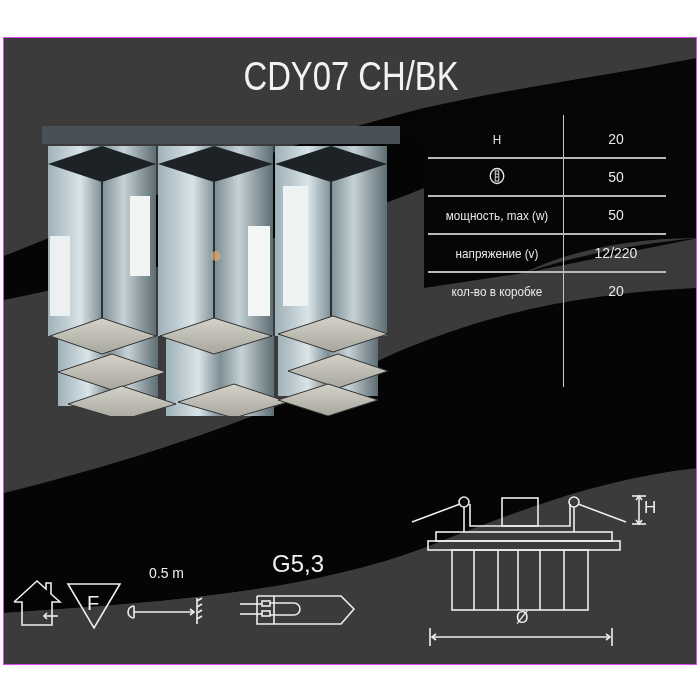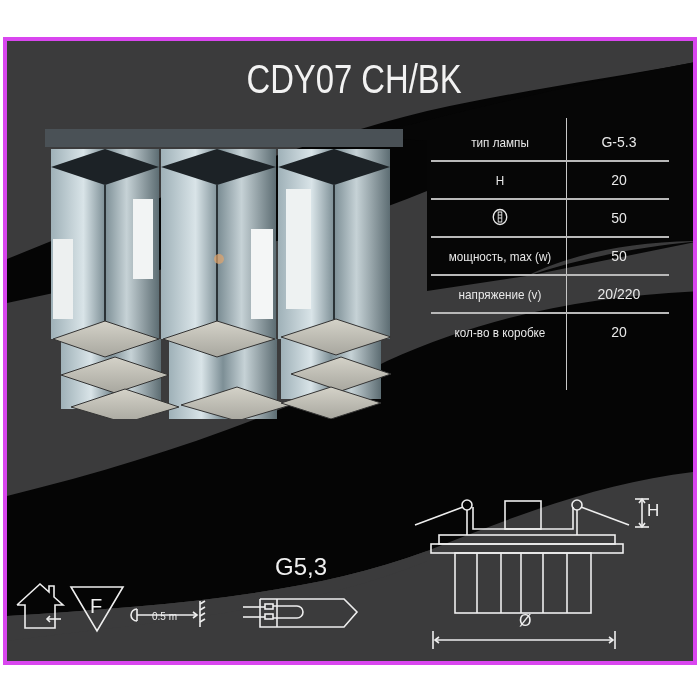--- a/index.html
+++ b/index.html
@@ -1,29 +1,29 @@
 <!DOCTYPE html>
 <html><head>
   <meta charset="utf-8">
   <style>
     html, body { margin:0; padding:0; background:#ffffff; }
     body { width:700px; height:700px; position:relative; overflow:hidden; font-family:"Liberation Sans", sans-serif; }
-    .panel { position:absolute; left:3px; top:37px; width:694px; height:628px; background:#8b5cf6; overflow:hidden; border:4px solid #d946ef; box-sizing:border-box; }
+    .panel { position:absolute; left:3px; top:37px; width:694px; height:628px; background:#8b5cf6; overflow:hidden; border:1px solid #d946ef; box-sizing:border-box; }
     .bg-svg { position:absolute; left:0; top:0; width:694px; height:628px; }
     .title { position:absolute; left:0; top:16px; width:694px; text-align:center; color:#f2f2f2; font-size:40px; letter-spacing:0px; transform:scaleX(0.82); transform-origin:center; font-family:"Liberation Sans", sans-serif; }
     .product { position:absolute; left:34px; top:88px; width:370px; height:290px; }
     .spec-table { position:absolute; left:424px; top:83px; width:238px; }
     .spec-row { position:relative; height:36px; display:flex; align-items:center; border-bottom:2px solid #b8b8b8; }
     .spec-row:last-child { border-bottom:none; }
     .spec-row .lbl { width:138px; text-align:center; color:#e8e8e8; font-size:13px; transform:scaleX(0.9); }
     .spec-row .val { flex:1; text-align:center; color:#e8e8e8; font-size:14px; }
     .spec-divider { position:absolute; left:135px; top:-6px; width:1px; height:272px; background:#c8c8c8; }
     .icons { position:absolute; left:0; top:0; width:694px; height:628px; }
     .g53 { position:absolute; left:268px; top:512px; color:#f0f0f0; font-size:24px; }
-    .dist { position:absolute; left:145px; top:570px; color:#f0f0f0; font-size:10px; }
+    .dist { position:absolute; left:145px; top:527px; color:#f0f0f0; font-size:14px; }
     .hlabel { position:absolute; left:640px; top:460px; color:#f0f0f0; font-size:17px; }
     .dia { position:absolute; left:512px; top:571px; color:#f0f0f0; font-size:16px; }
   </style>
 </head>
 <body>
 
 <div class="panel">
   <svg class="bg-svg" viewBox="0 0 694 628">
     <rect x="0" y="0" width="694" height="628" fill="#3b3b3c"></rect>
 
@@ -85,45 +85,41 @@
       <polygon points="250,245 300,228 350,245 300,262" fill="url(#plate)" stroke="#333" stroke-width="1"></polygon>
       <polygon points="30,278 84,260 138,278 84,294" fill="url(#plate)" stroke="#333" stroke-width="1"></polygon>
       <polygon points="140,276 196,258 250,276 196,292" fill="url(#plate)" stroke="#333" stroke-width="1"></polygon>
       <polygon points="240,274 290,258 340,274 290,290" fill="url(#plate)" stroke="#333" stroke-width="1"></polygon>
     </g>
   </svg>
 
   <div class="spec-table">
     <div class="spec-divider"></div>
     <div class="spec-row">
-      <span class="lbl">тип лампы</span>
-      <span class="val">G-5.3</span>
-    </div>
-    <div class="spec-row">
       <span class="lbl">H</span>
       <span class="val">20</span>
     </div>
     <div class="spec-row">
       <span class="lbl">
         <svg width="18" height="18" viewBox="0 0 18 18">
             <circle cx="9" cy="9" r="7.5" fill="none" stroke="#e8e8e8" stroke-width="1.5"></circle>
             <rect x="7" y="4" width="4" height="10" fill="none" stroke="#e8e8e8" stroke-width="1"></rect>
             <line x1="7" y1="7" x2="11" y2="7" stroke="#e8e8e8"></line>
             <line x1="7" y1="10" x2="11" y2="10" stroke="#e8e8e8"></line>
           </svg>
       </span>
       <span class="val">50</span>
     </div>
     <div class="spec-row">
       <span class="lbl">мощность, max (w)</span>
       <span class="val">50</span>
     </div>
     <div class="spec-row">
       <span class="lbl">напряжение (v)</span>
-      <span class="val">20/220</span>
+      <span class="val">12/220</span>
     </div>
     <div class="spec-row">
       <span class="lbl">кол-во в коробке</span>
       <span class="val">20</span>
     </div>
   </div>
 
   <svg class="icons" viewBox="0 0 694 628" fill="none" stroke="#eeeeee" stroke-width="1.6">
 
     <g>

